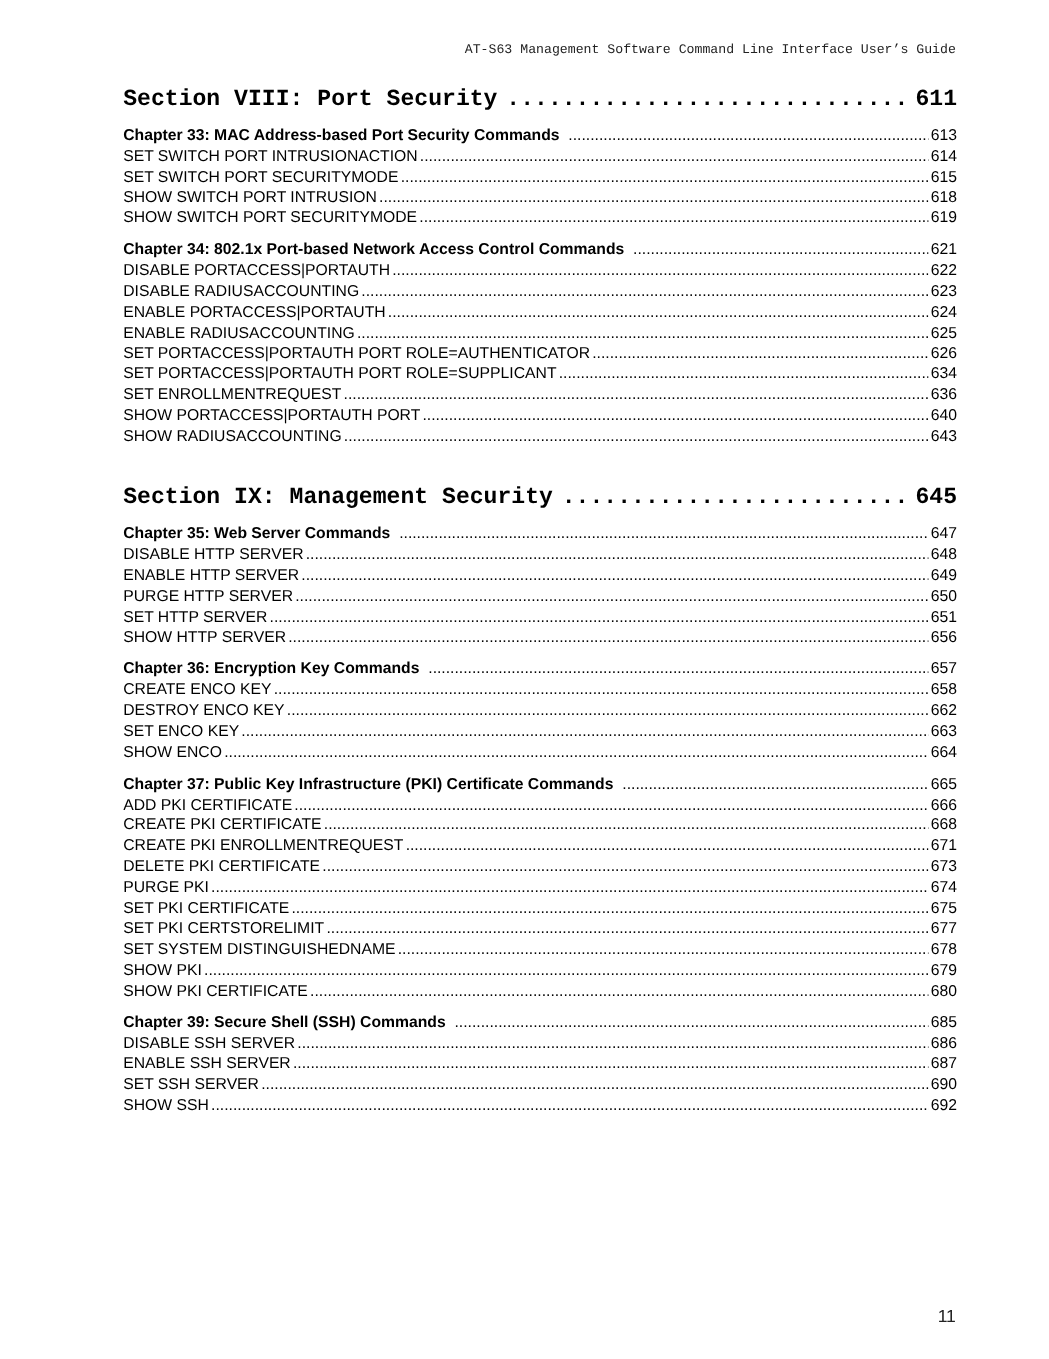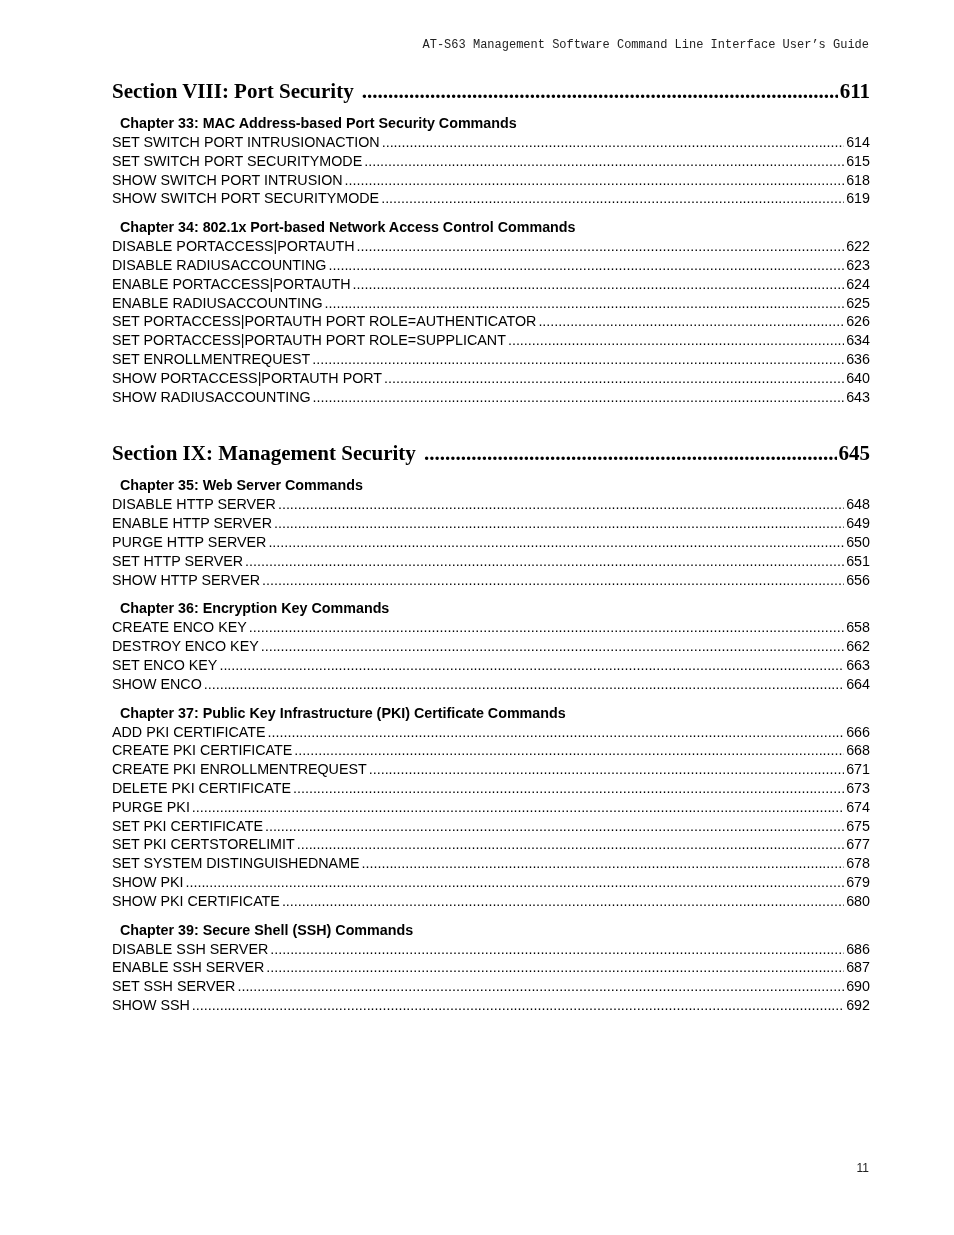--- a/index.html
+++ b/index.html
@@ -12,43 +12,43 @@
   .row { display: flex; align-items: baseline; white-space: nowrap; overflow: hidden; }
   .row .label { flex: 0 0 auto; }
   .row .leader { flex: 1 1 auto; overflow: hidden; margin: 0 2px; }
   .row .leader::after {
     content: "........................................................................................................................................................................................................................................................................................";
     letter-spacing: 0;
   }
   .row .page { flex: 0 0 auto; }
 
   .section-row {
-    font-family: Liberation Serif, serif; font-weight: bold; font-size: 21px;
+    font-family: Liberation Mono, monospace; font-weight: bold; font-size: 21px;
     height: 30px; line-height: 30px;
   }
   .section-row .leader { margin-left: 8px; }
   .section-block { margin-bottom: 8px; }
 
   .chapter-row {
     font-family: "Liberation Sans", sans-serif; font-weight: bold; font-size: 14.3px;
-    height: 19px; line-height: 19px; flex-direction: column;
+    height: 19px; line-height: 19px;
   }
   .chapter-row .leader { font-weight: normal; margin-left: 8px; }
   .chapter-row .page { font-weight: normal; }
 
   .entry-row {
     font-family: "Liberation Sans", sans-serif; font-size: 14.3px;
     height: 18.8px; line-height: 18.8px;
   }
   .chapter-block { margin-bottom: 10px; }
   .section-gap { height: 22px; }
 
   .page-number {
-    position: absolute; top: 1161px; right: 85px;
-    font-family: "Liberation Sans", sans-serif; font-size: 12px; color: #222;
+    position: absolute; top: 1189px; right: 85px;
+    font-family: "Liberation Sans", sans-serif; font-size: 16px; color: #222;
   }
 </style>
 </head>
 <body>
 
 <div class="running-header">AT-S63 Management Software Command Line Interface User’s Guide</div>
 
 <div class="content" id="toc">
     <div class="section-block">
       <div class="row section-row">

